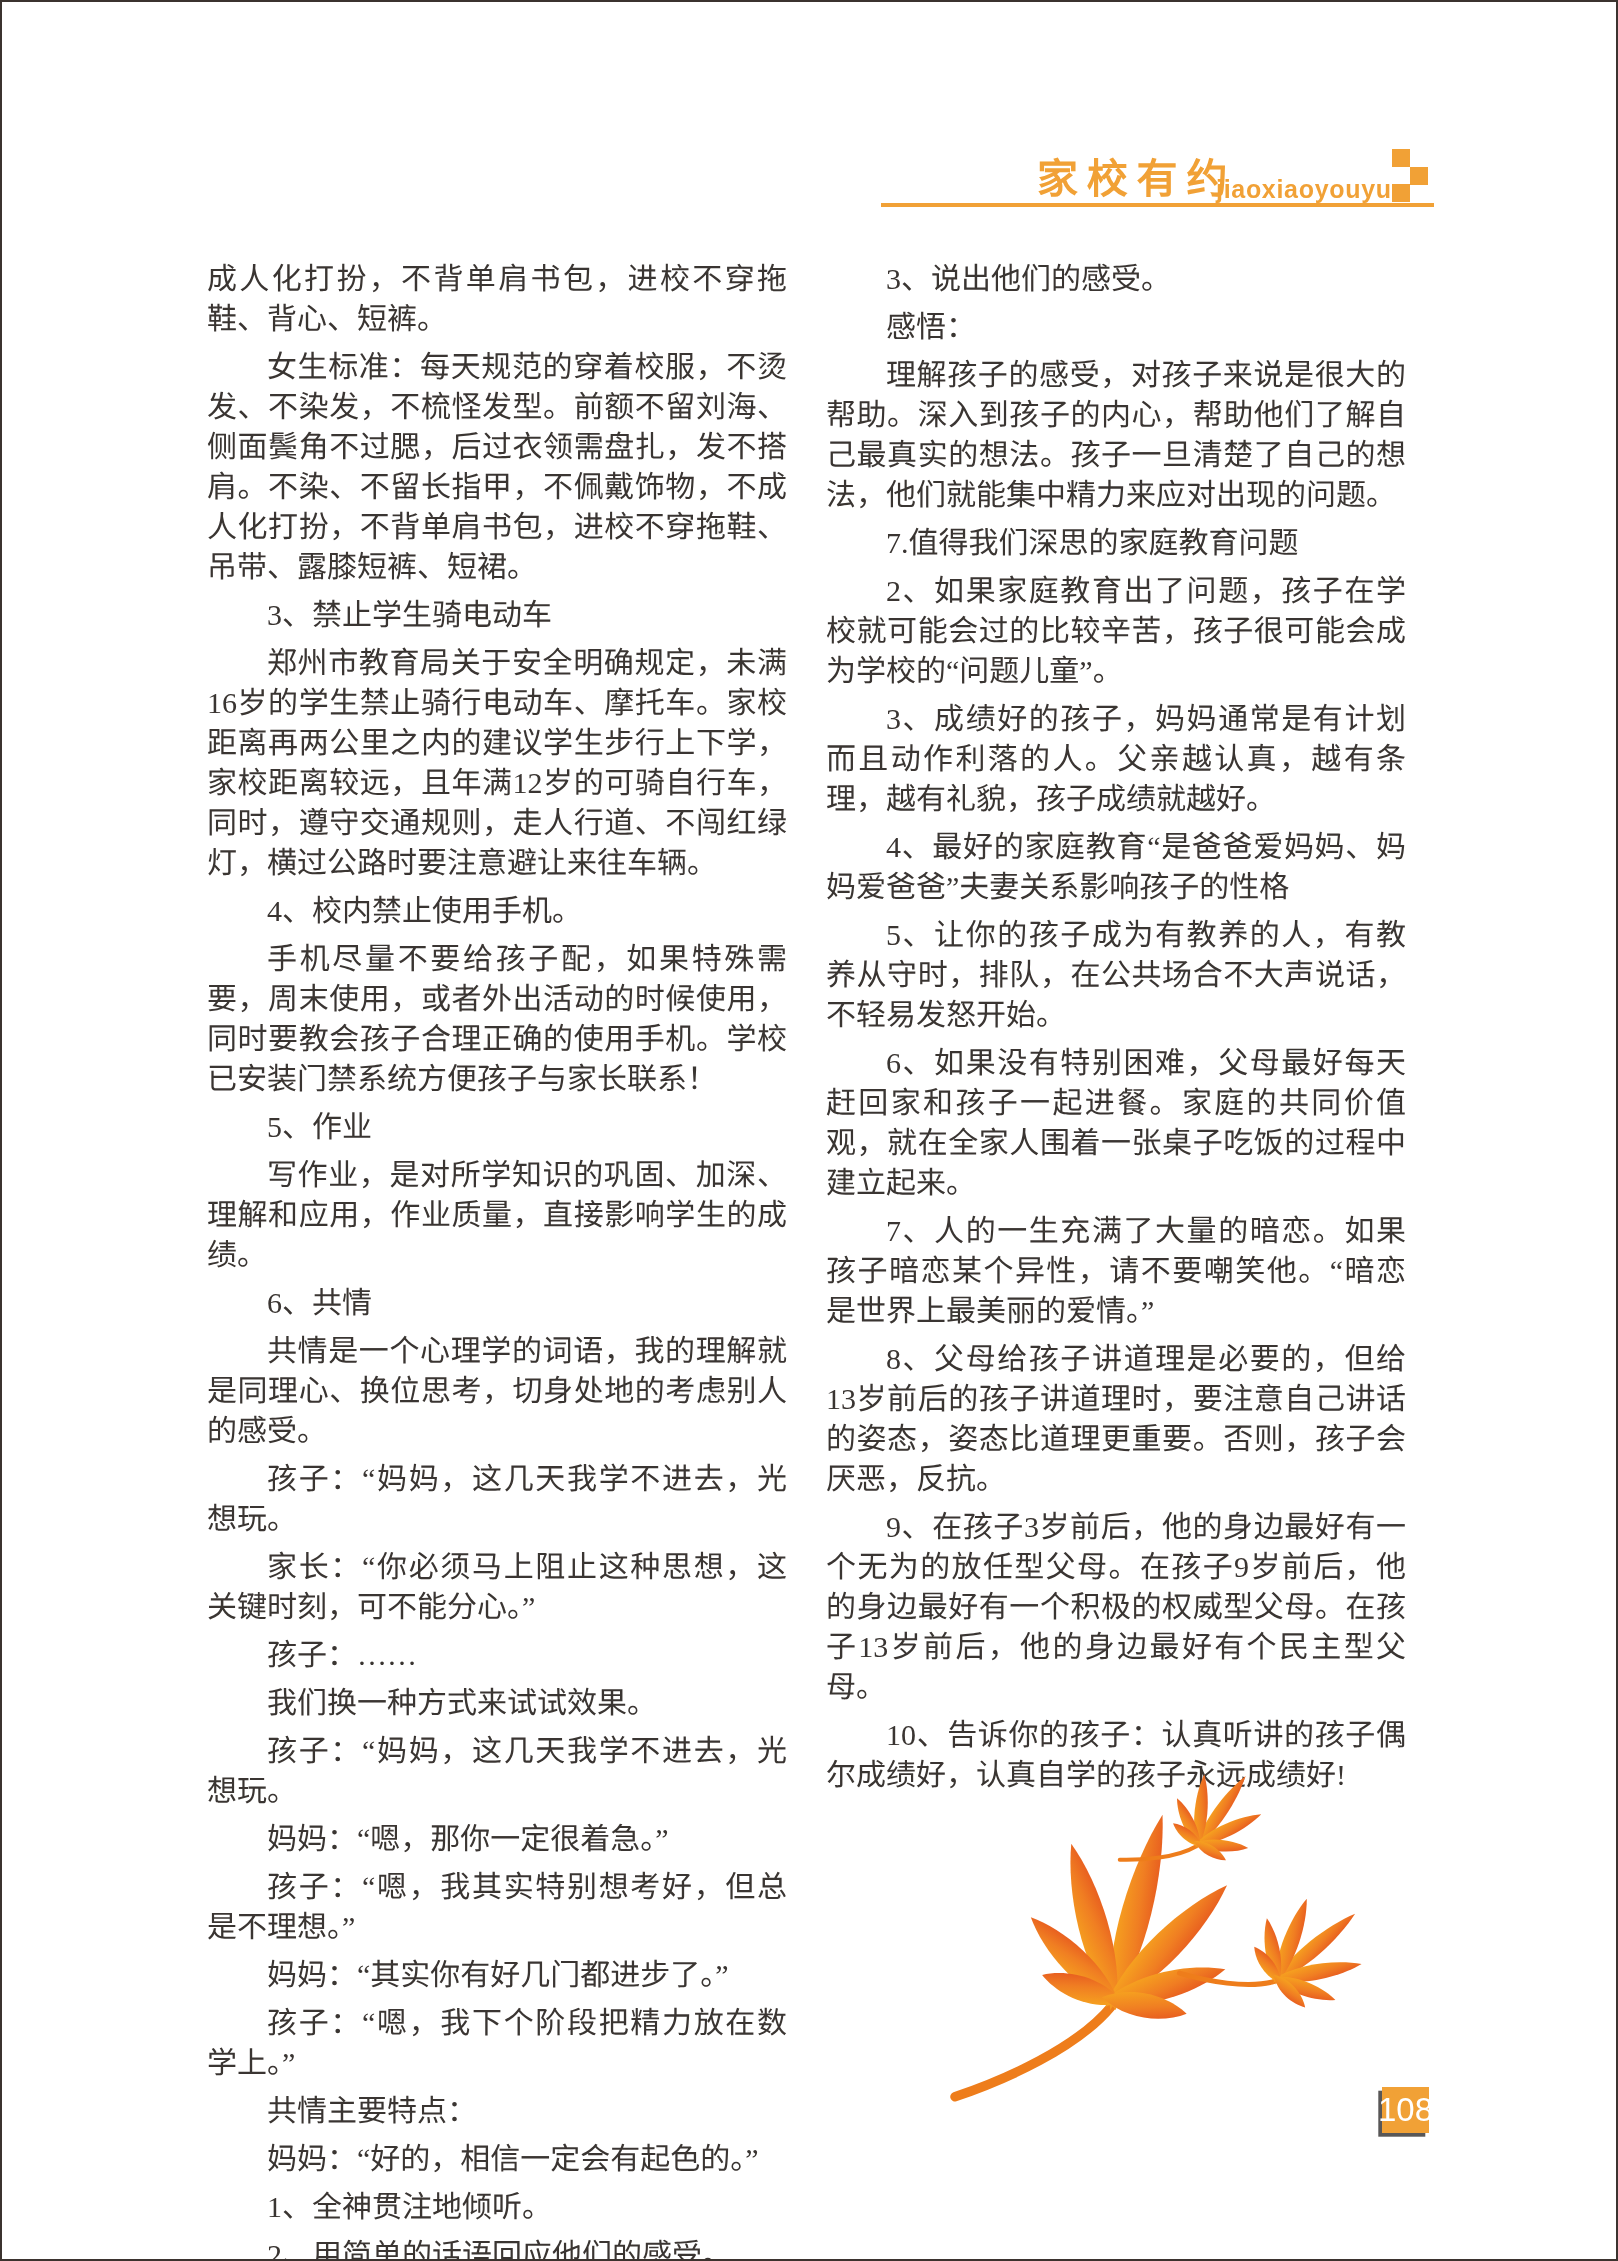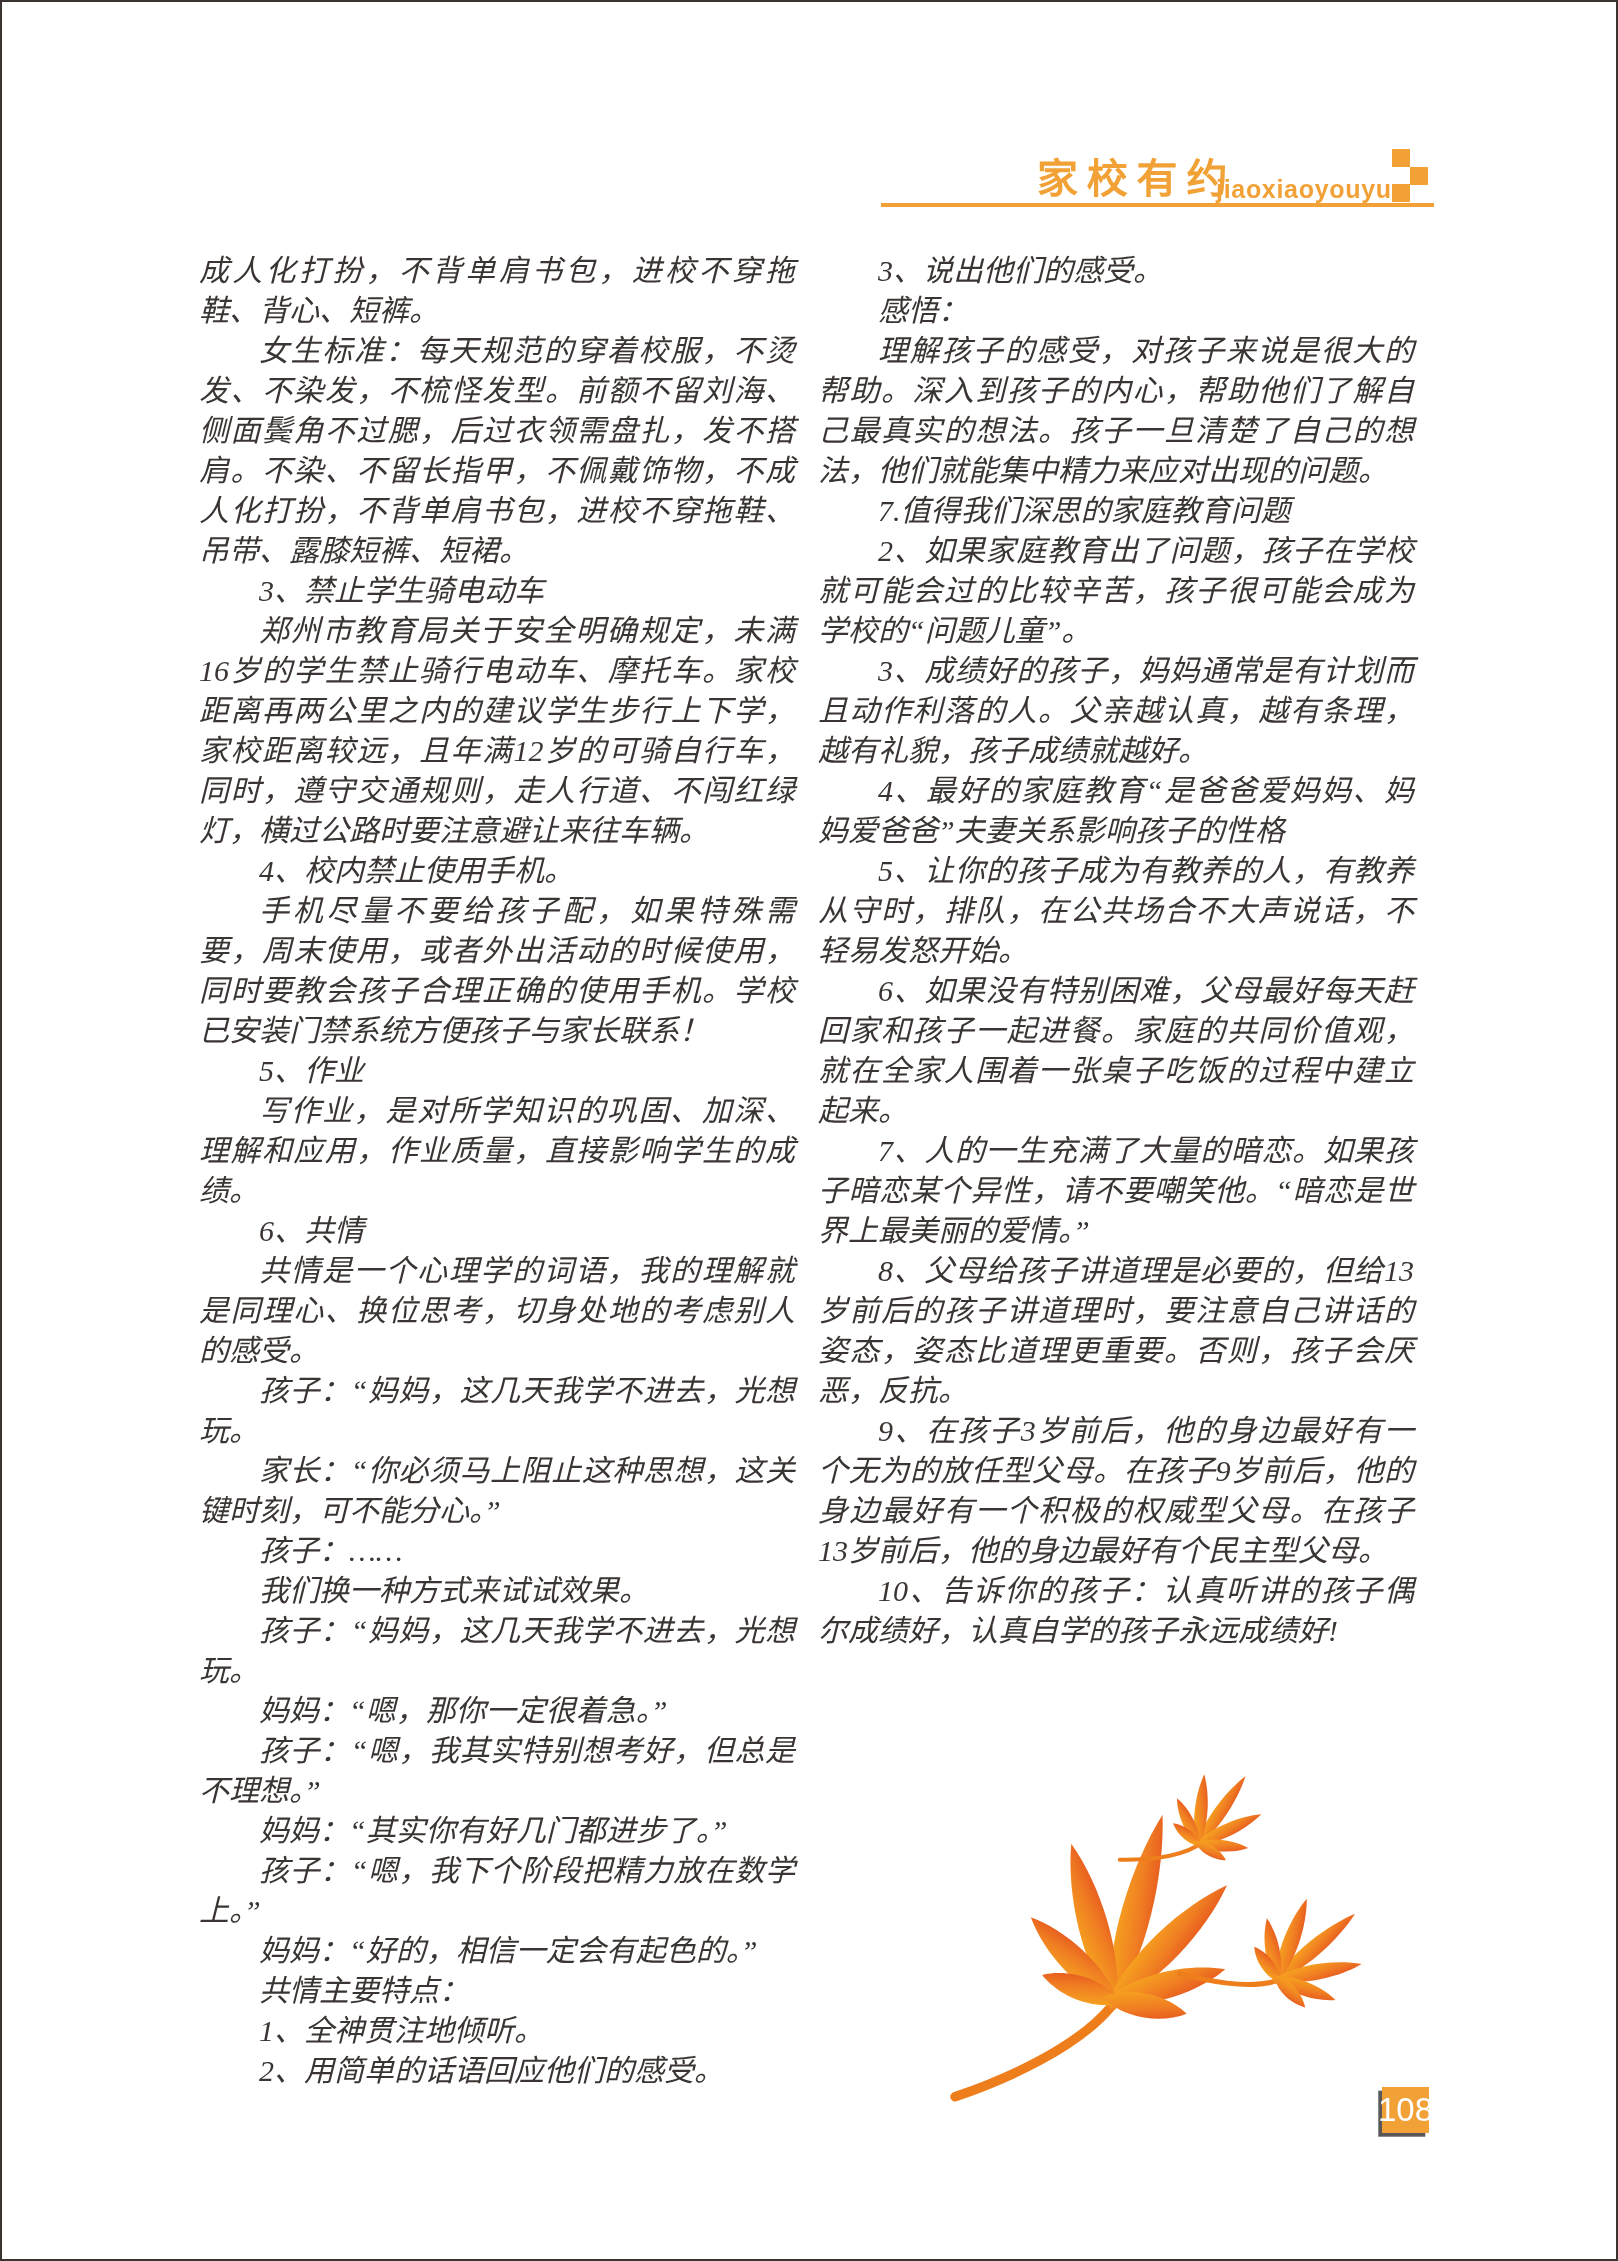--- a/index.html
+++ b/index.html
@@ -40,21 +40,21 @@
   .sq2{left:1408px;top:165px;}
   .sq3{left:1390px;top:182px;}
   
   .column{
     position:absolute;top:249px;width:596px;
     font-size:30px;line-height:40px;color:var(--text);
     text-align:justify;
   }
   .col-left{left:197px;}
   .col-right{left:816px;}
-  .column p{margin:0;padding:0;font-style:italic;}
+  .column p{margin:8px;padding:0;}
   .column p.indent{text-indent:2em;}
   
   .leaves{position:absolute;left:905px;top:1715px;width:500px;height:412px;}
   
   .page-number{
     position:absolute;left:1380px;top:2085px;width:47px;height:46px;
     background:var(--accent);
     box-shadow:-3.7px 3.7px 0 var(--shadow);
     color:#ffffff;
     font-family:"Liberation Sans","DejaVu Sans",sans-serif;
@@ -87,22 +87,22 @@
     <p class="indent">共情是一个心理学的词语，我的理解就是同理心、换位思考，切身处地的考虑别人的感受。</p>
     <p class="indent">孩子：“妈妈，这几天我学不进去，光想玩。</p>
     <p class="indent">家长：“你必须马上阻止这种思想，这关键时刻，可不能分心。”</p>
     <p class="indent">孩子：……</p>
     <p class="indent">我们换一种方式来试试效果。</p>
     <p class="indent">孩子：“妈妈，这几天我学不进去，光想玩。</p>
     <p class="indent">妈妈：“嗯，那你一定很着急。”</p>
     <p class="indent">孩子：“嗯，我其实特别想考好，但总是不理想。”</p>
     <p class="indent">妈妈：“其实你有好几门都进步了。”</p>
     <p class="indent">孩子：“嗯，我下个阶段把精力放在数学上。”</p>
+    <p class="indent">共情主要特点：</p>
     <p class="indent">妈妈：“好的，相信一定会有起色的。”</p>
-    <p class="indent">共情主要特点：</p>
     <p class="indent">1、全神贯注地倾听。</p>
     <p class="indent">2、用简单的话语回应他们的感受。</p>
   </div>
 
   <div class="column col-right">
     <p class="indent">3、说出他们的感受。</p>
     <p class="indent">感悟：</p>
     <p class="indent">理解孩子的感受，对孩子来说是很大的帮助。深入到孩子的内心，帮助他们了解自己最真实的想法。孩子一旦清楚了自己的想法，他们就能集中精力来应对出现的问题。</p>
     <p class="indent">7.值得我们深思的家庭教育问题</p>
     <p class="indent">2、如果家庭教育出了问题，孩子在学校就可能会过的比较辛苦，孩子很可能会成为学校的“问题儿童”。</p>

